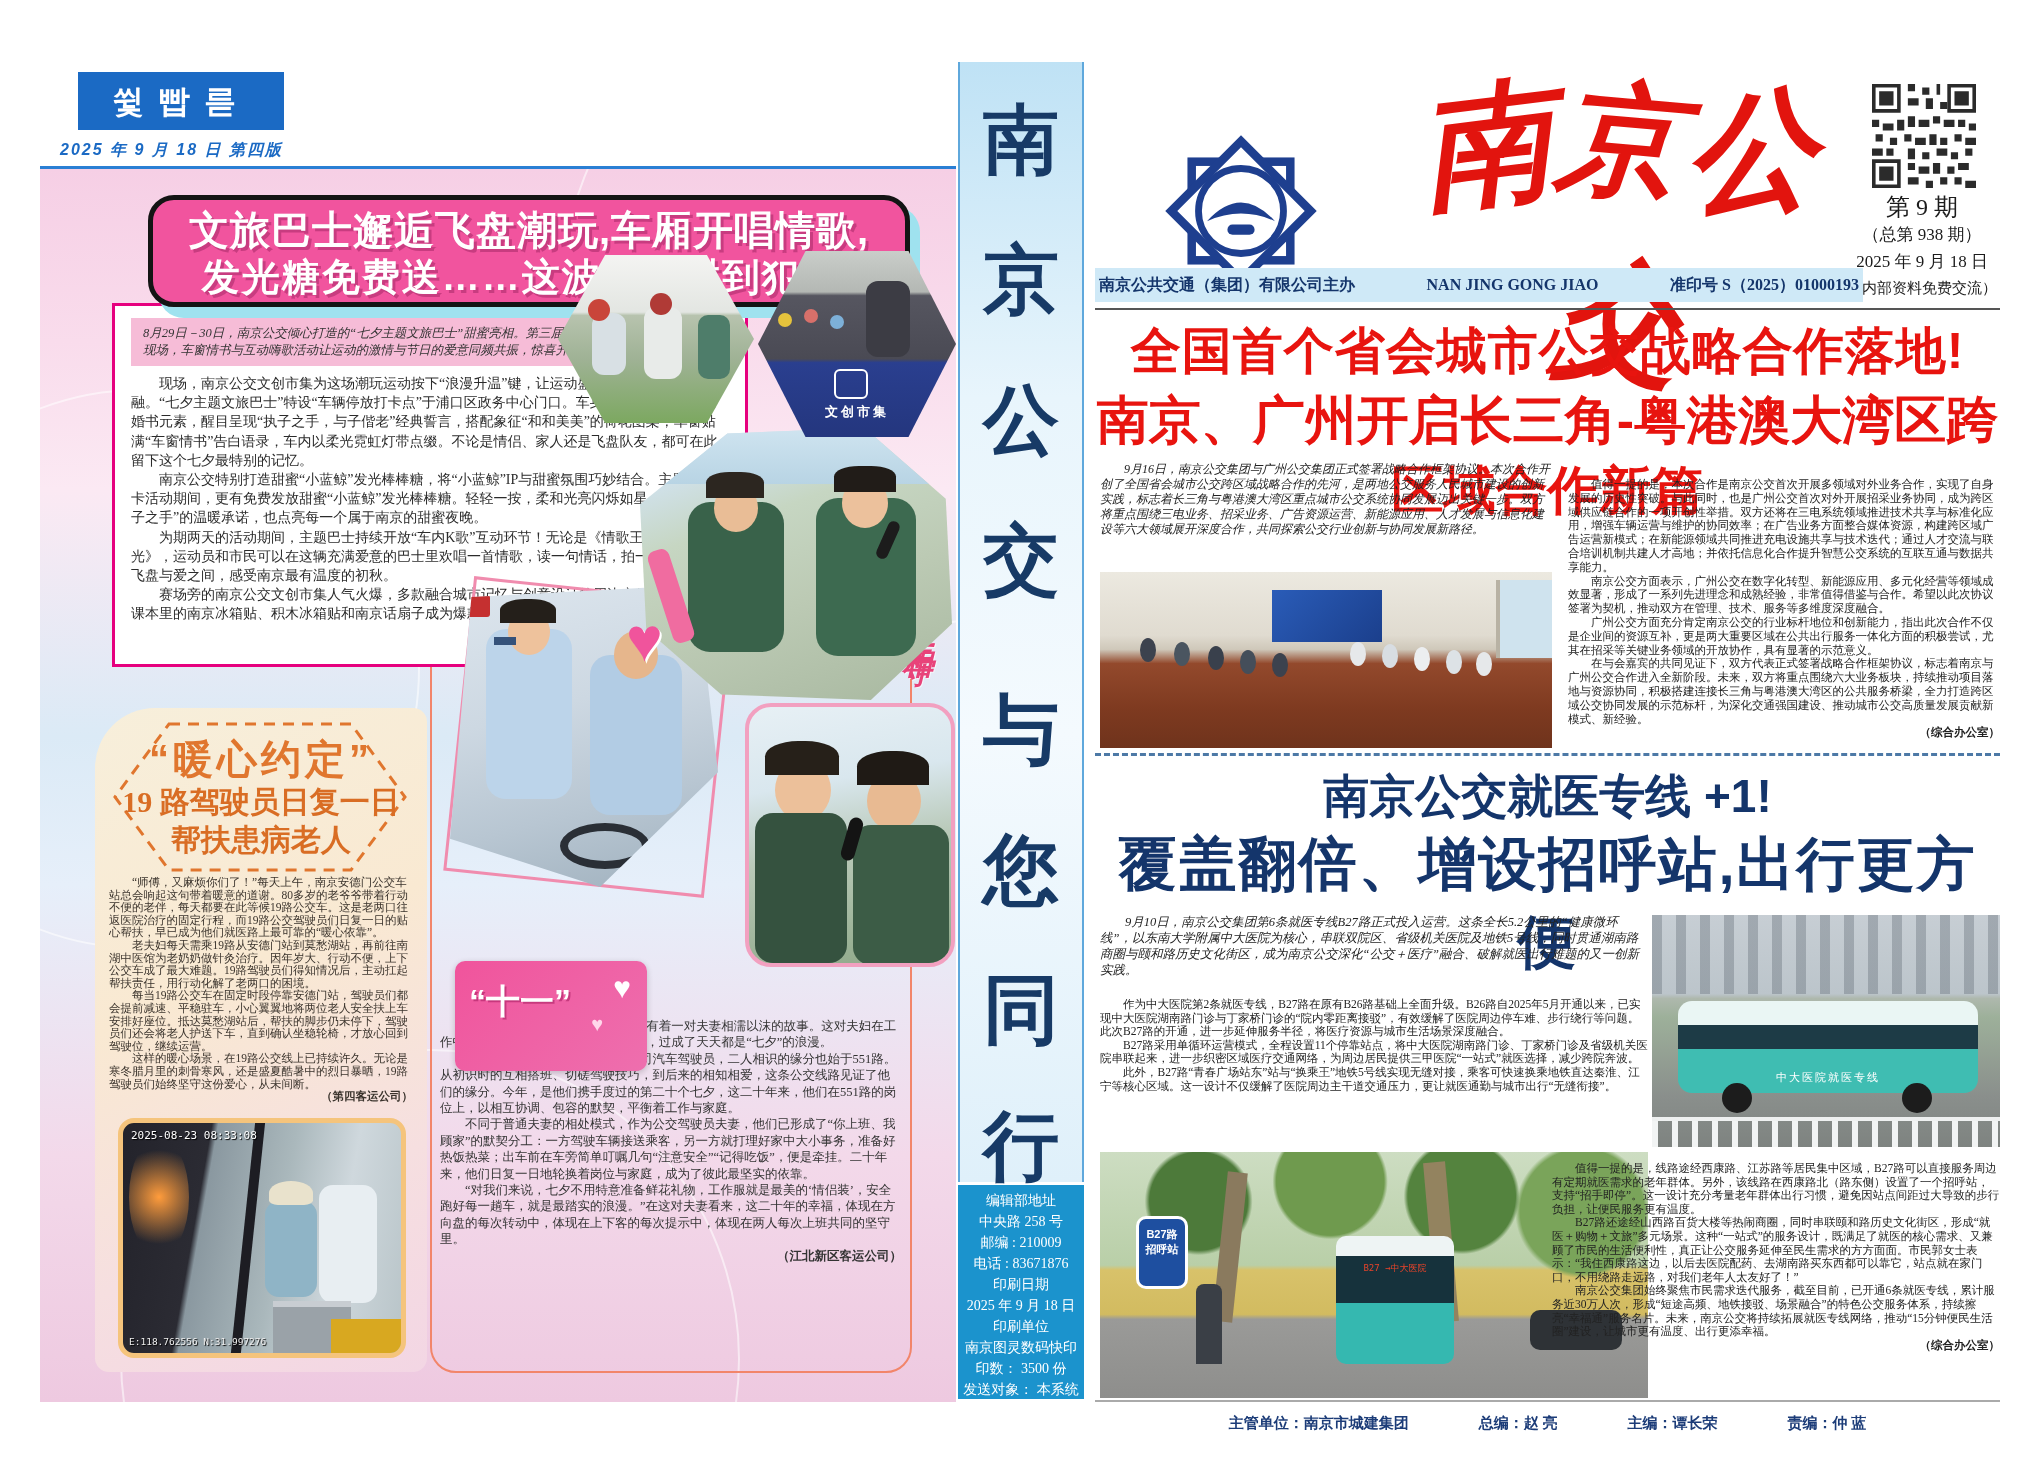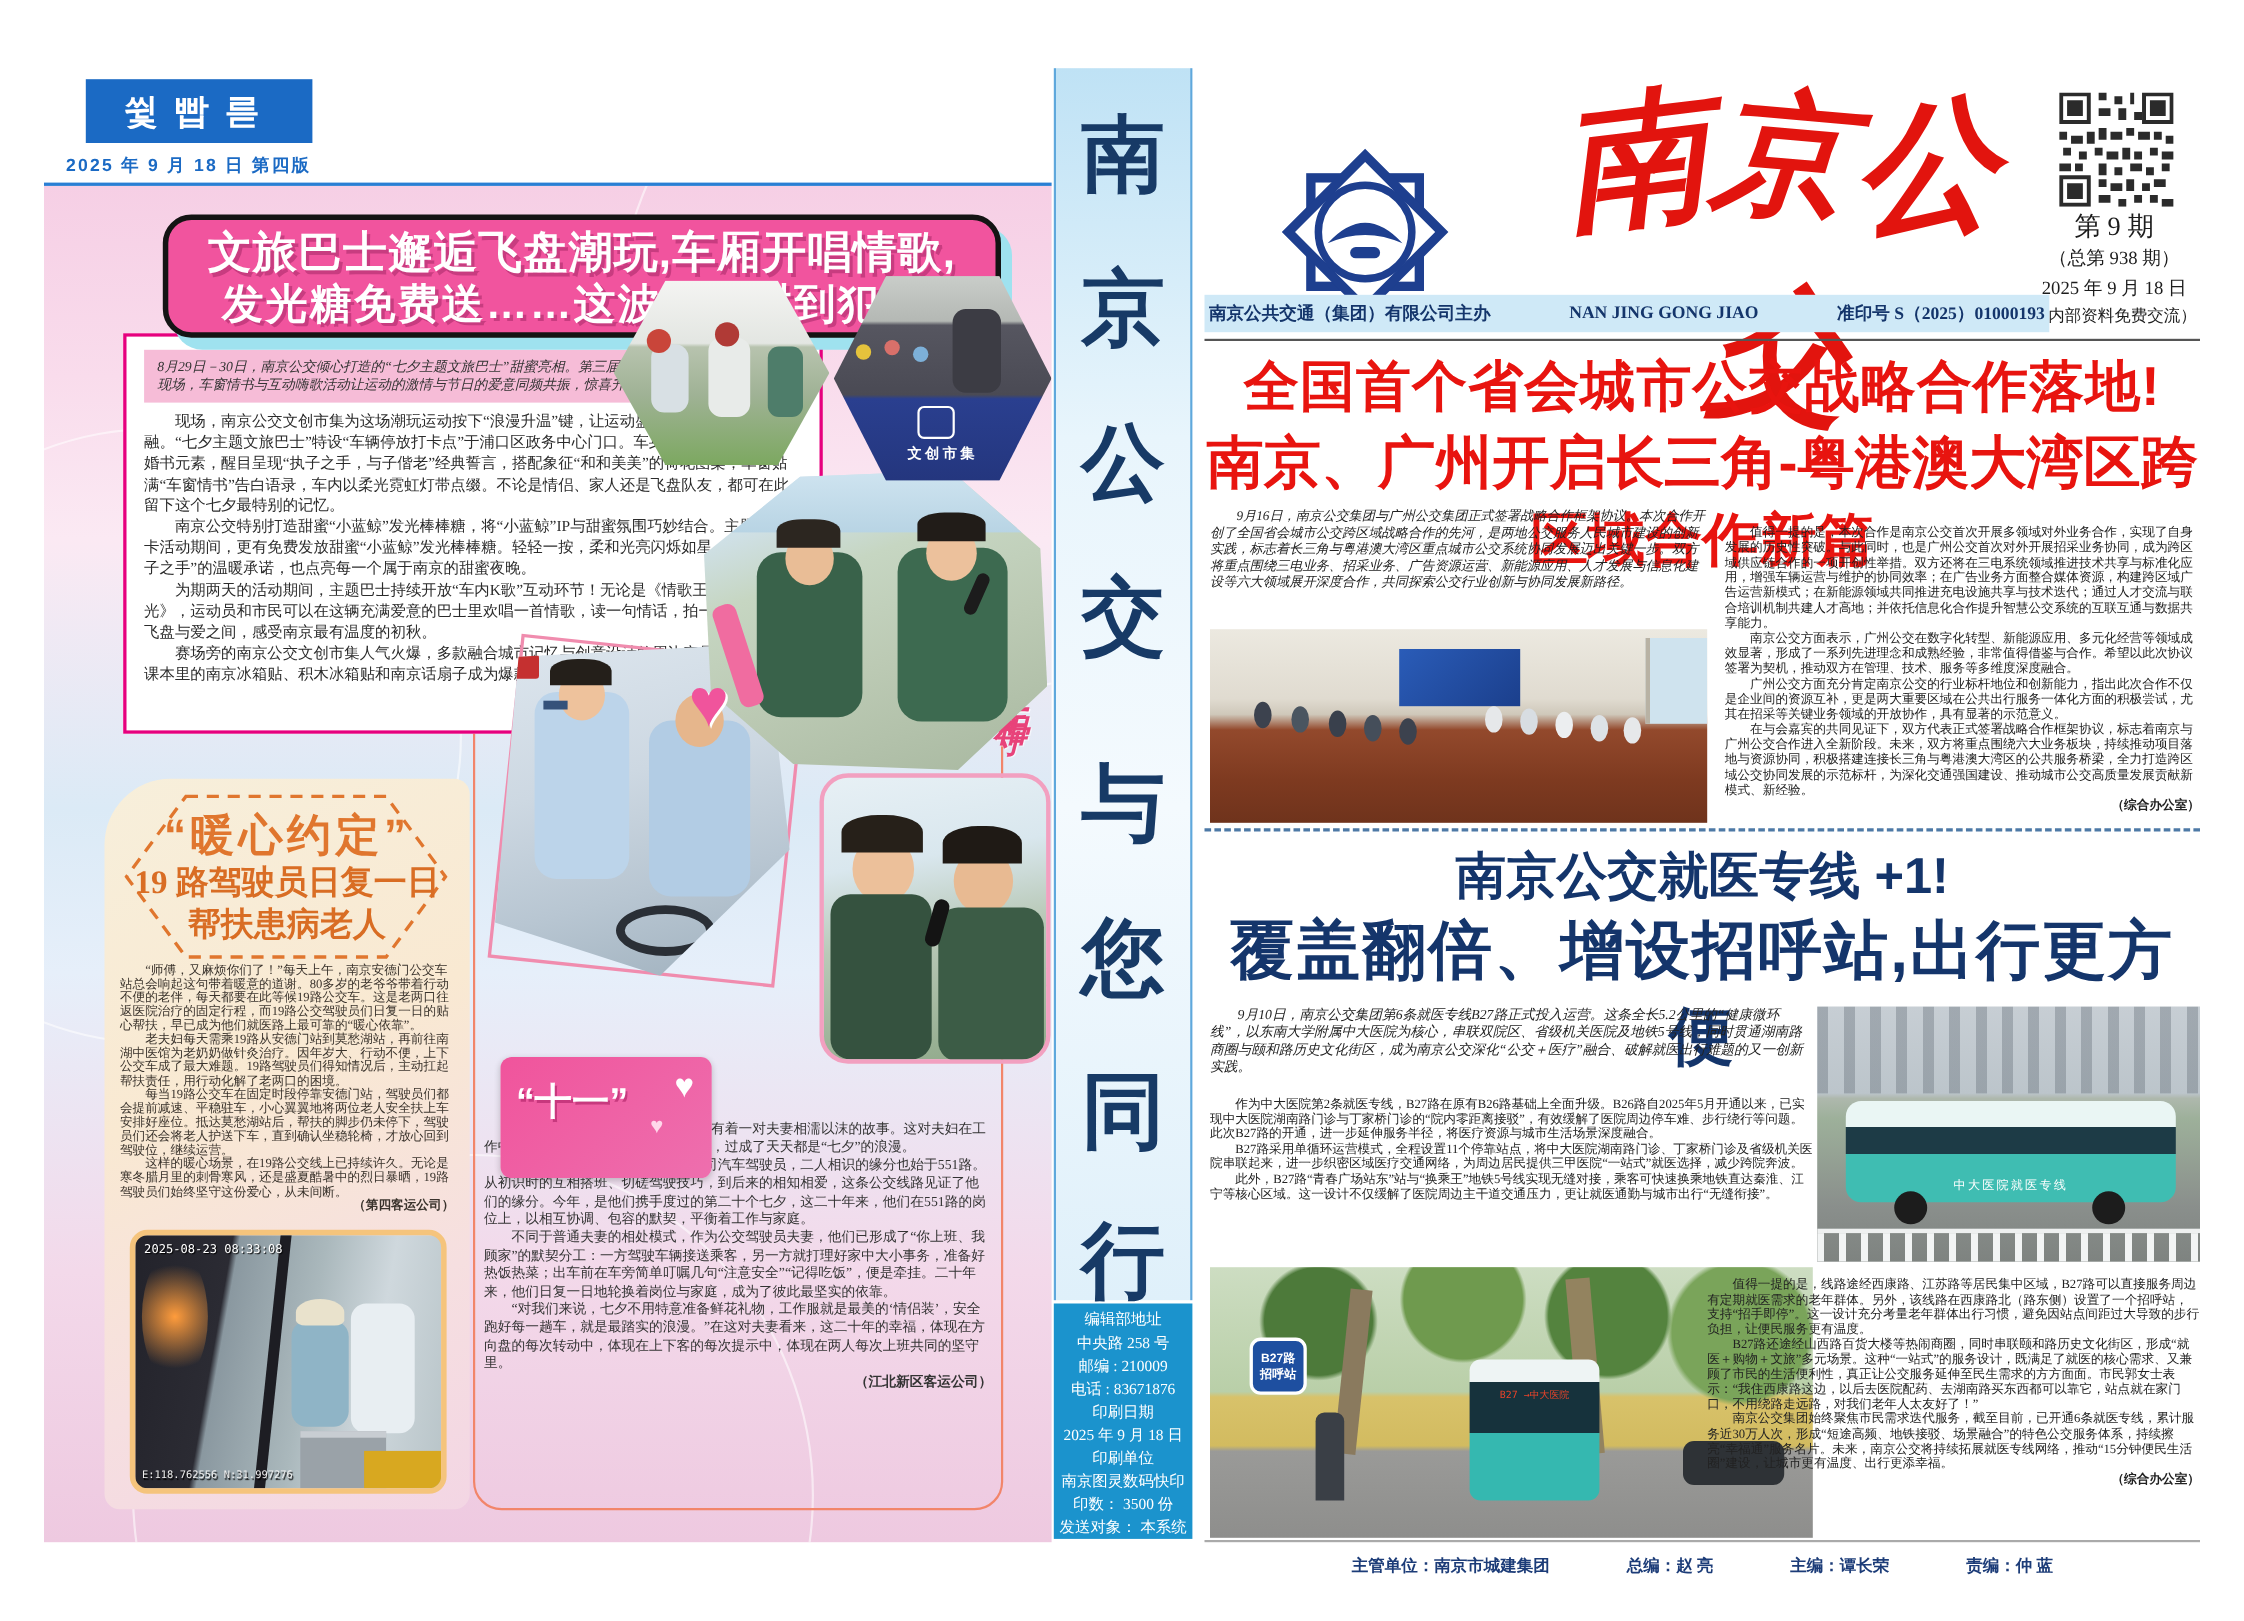--- a/index.html
+++ b/index.html
@@ -5,21 +5,21 @@
   * { margin:0; padding:0; box-sizing:border-box; }
   body { background:#fff; font-family:"Liberation Serif", serif; }
   #canvas { position:relative; width:2040px; height:1474px; background:#fff; overflow:hidden; }
   .abs { position:absolute; }
 
   
   .mast-box { left:78px; top:72px; width:206px; height:58px; background:#1b6ac4;
     color:#fff; font-family:"Liberation Sans",sans-serif; font-weight:bold; font-size:32px;
     letter-spacing:14px; text-align:center; line-height:58px; }
   .mast-date { left:60px; top:140px; color:#1b6ac4; font-family:"Liberation Sans",sans-serif;
-    font-weight:bold; font-size:16px; letter-spacing:2px; }
+    font-weight:bold; font-size:16px; letter-spacing:2px;font-style:italic; }
 
   
   .poster { left:40px; top:166px; width:916px; height:1236px; overflow:hidden;
     border-top:3px solid #2a7fd4;
     background:linear-gradient(180deg,#f6cfe5 0%,#f9dcec 14%,#fbe9f3 26%,#dbeaf6 46%,#e6effa 58%,#f3d9ea 80%,#eec9e0 100%); }
   .ring { border:2px solid rgba(255,255,255,.55); border-radius:50%; }
 
   .banner { left:108px; top:26px; width:762px; height:112px; background:#f1549e;
     border:5px solid #141414; border-radius:26px; z-index:6;
     box-shadow:10px 11px 0 #9fe2ef; text-align:center; padding-top:6px; }
@@ -328,21 +328,21 @@
 
   <div class="abs scene" style="left:1100px; top:1152px; width:548px; height:246px;
               background:
                radial-gradient(circle at 18% 20%, #4d7a3a 0 10%, transparent 11%),
                radial-gradient(circle at 42% 12%, #6f9a4e 0 14%, transparent 15%),
                radial-gradient(circle at 66% 18%, #54833e 0 13%, transparent 14%),
                radial-gradient(circle at 88% 24%, #7aa45a 0 12%, transparent 13%),
                linear-gradient(180deg,#cdddc2 0%,#b9cfa8 46%,#d8c26a 48%,#d2bb60 66%,#9a9a98 68%,#8e8e8c 100%);">
     <div class="abs" style="left:120px; top:20px; width:20px; height:150px; background:#8a7a5e; transform:rotate(6deg);"></div>
     <div class="abs" style="left:330px; top:10px; width:22px; height:160px; background:#93835f; transform:rotate(-5deg);"></div>
-    <div class="abs" style="left:36px; top:64px; width:52px; height:52px; background:#1e4fa0; border:3px solid #fff; border-radius:10px; text-align:center; color:#fff; font-family:'Liberation Sans',sans-serif;">
+    <div class="abs" style="left:36px; top:64px; width:52px; height:73px; background:#1e4fa0; border:3px solid #fff; border-radius:10px; text-align:center; color:#fff; font-family:'Liberation Sans',sans-serif;">
       <div style="font-size:11px; font-weight:bold; margin-top:8px;">B27路</div>
       <div style="font-size:11px; font-weight:bold;">招呼站</div>
     </div>
     <div class="abs" style="left:96px; top:132px; width:26px; height:80px; background:#3a3f46; border-radius:8px 8px 0 0;"></div>
     <div class="abs" style="left:236px; top:84px; width:118px; height:128px; background:linear-gradient(180deg,#eef4f4 0 16%, #16323c 16% 52%, #35b8b0 52% 100%); border-radius:10px;">
       <div style="margin-top:26px; text-align:center; color:#e8432a; font-size:9px; font-family:'DejaVu Sans Mono',monospace;">B27 →中大医院</div>
     </div>
     <div class="abs" style="right:26px; top:158px; width:92px; height:40px; background:#2e3236; border-radius:10px;"></div>
   </div>
 

